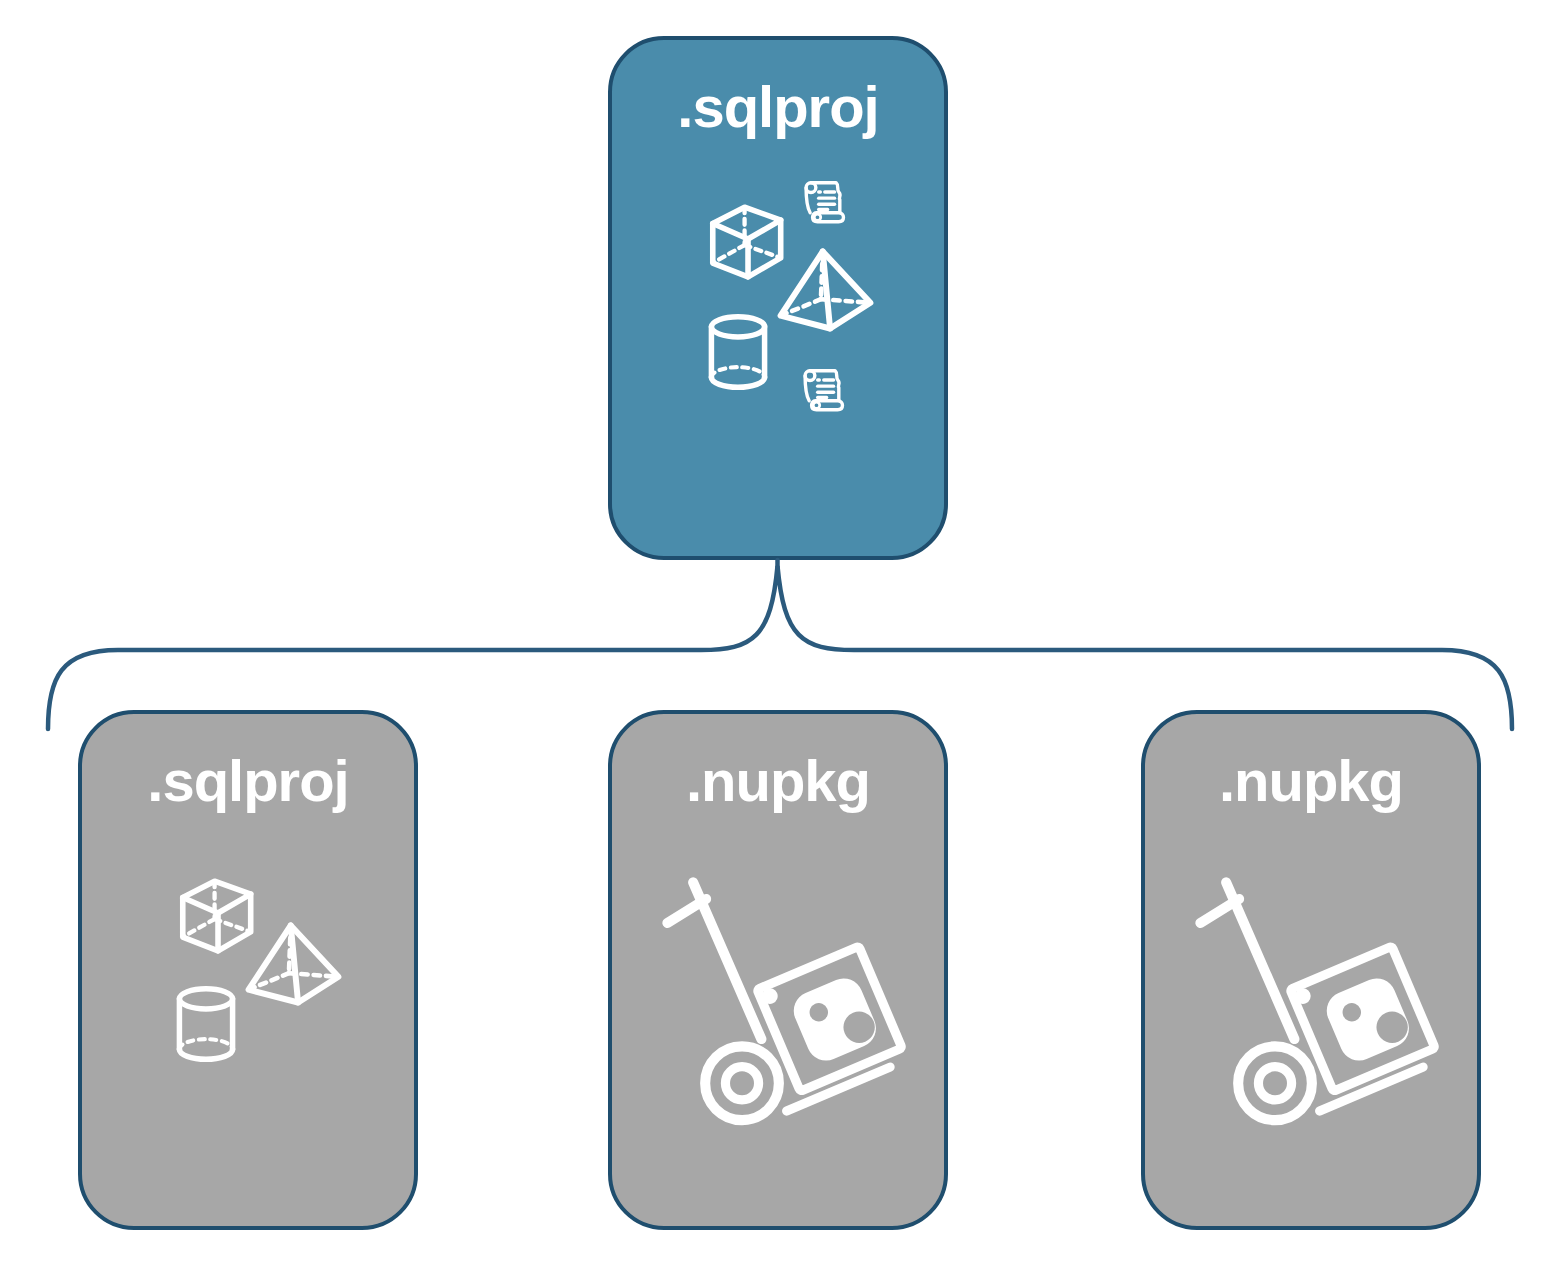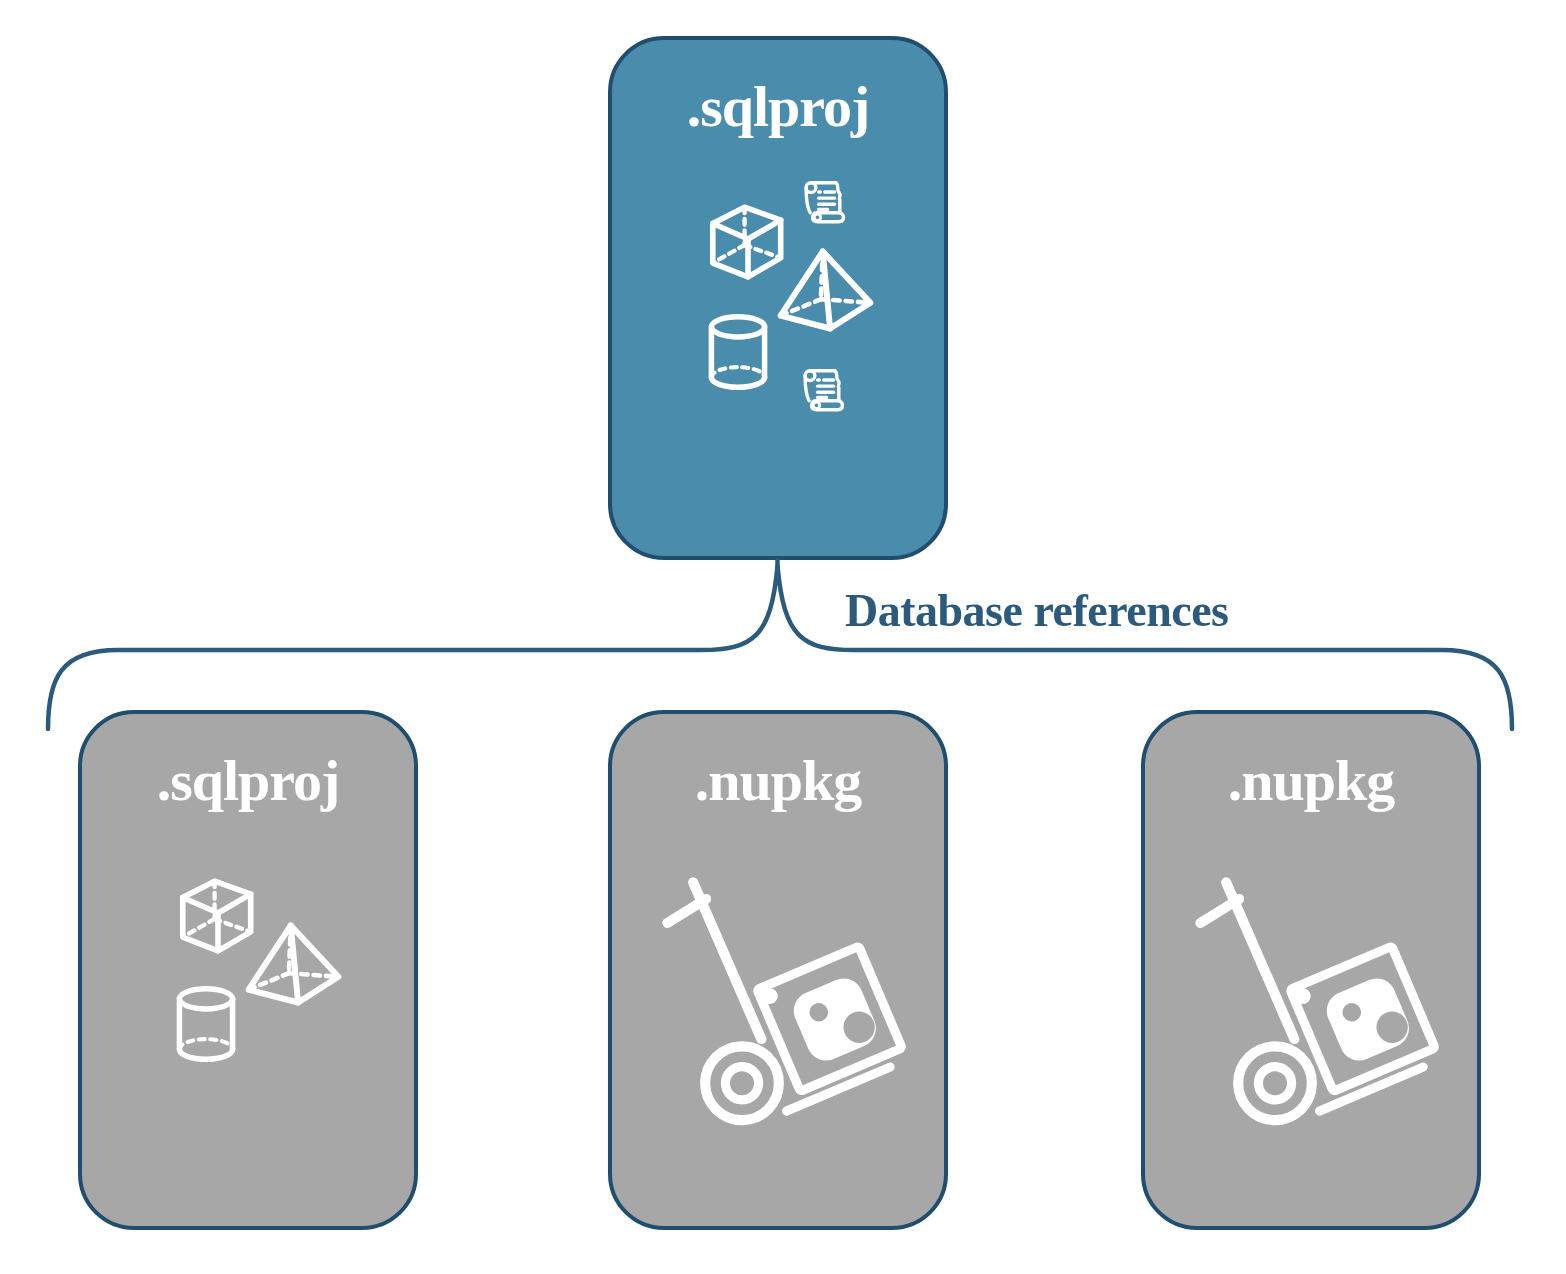--- a/index.html
+++ b/index.html
@@ -7,21 +7,21 @@
     --child-fill:#a7a7a7;
     --node-border:#1f4e6e;
     --connector:#2b5a7d;
     --label-text:#2b5a7d;
     --icon-color:#ffffff;
     --page-bg:#ffffff;
   }
   html,body{margin:0;padding:0;background:var(--page-bg);}
   #canvas{
     position:relative;width:1564px;height:1274px;background:var(--page-bg);
-    font-family:Liberation Serif, serif;overflow:hidden;
+    font-family:Liberation Sans, sans-serif;overflow:hidden;
   }
   .card{
     position:absolute;box-sizing:border-box;width:340px;
     border:4px solid var(--node-border);border-radius:56px;
   }
   .card-root{left:608px;top:36px;height:524px;background:var(--root-fill);}
   .card-child{top:710px;height:520px;background:var(--child-fill);}
   #child-0{left:78px;}
   #child-1{left:608px;}
   #child-2{left:1141px;}
@@ -138,21 +138,20 @@
   </div>
 
   <svg id="brace-layer" width="1566" height="1274" viewBox="0 0 1566 1274">
     <path class="brace" d="M777.5,560 L777.5,576"></path>
     <path class="brace" d="M48,729 C48,678 61,650 118,650 L701,650
                            C753,650 771,637 777.5,566
                            C784,637 802,650 854,650 L1442,650
                            C1499,650 1512,678 1512,729"></path>
   </svg>
 
-  <div class="connector-label">Database references</div>
 
   <div id="child-0" class="card card-child">
     <div class="card-title">.sqlproj</div>
     <div class="icon-layer">
       <svg class="icon" style="left:87px;top:156px;width:86px;height:86px" viewBox="0 0 100 100">
           <use href="#sym-cube"></use>
         </svg>
       <svg class="icon" style="left:161px;top:206px;width:101px;height:88px" viewBox="0 0 110 96">
           <use href="#sym-pyramid"></use>
         </svg>

